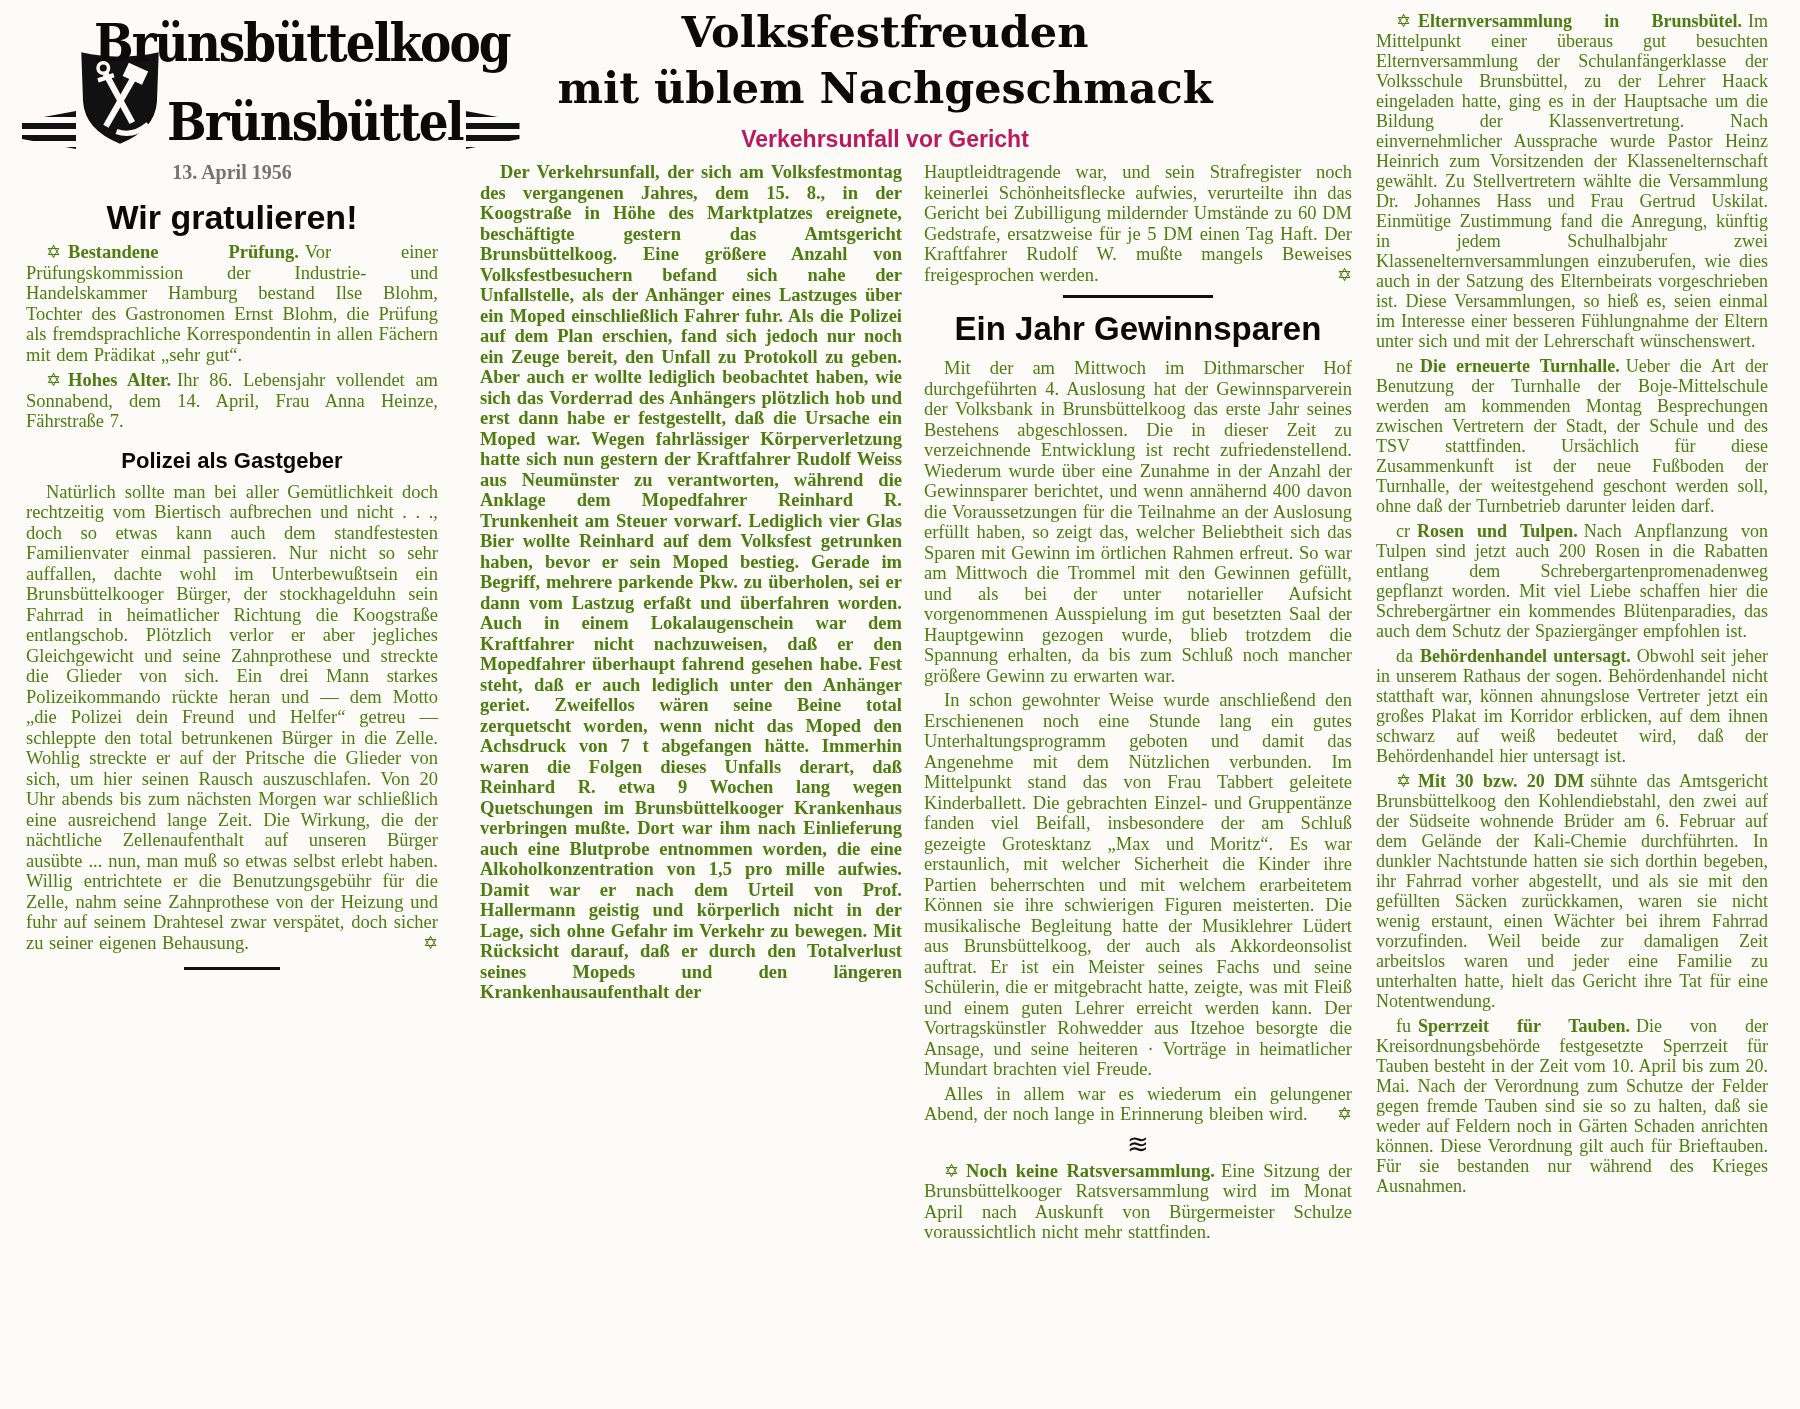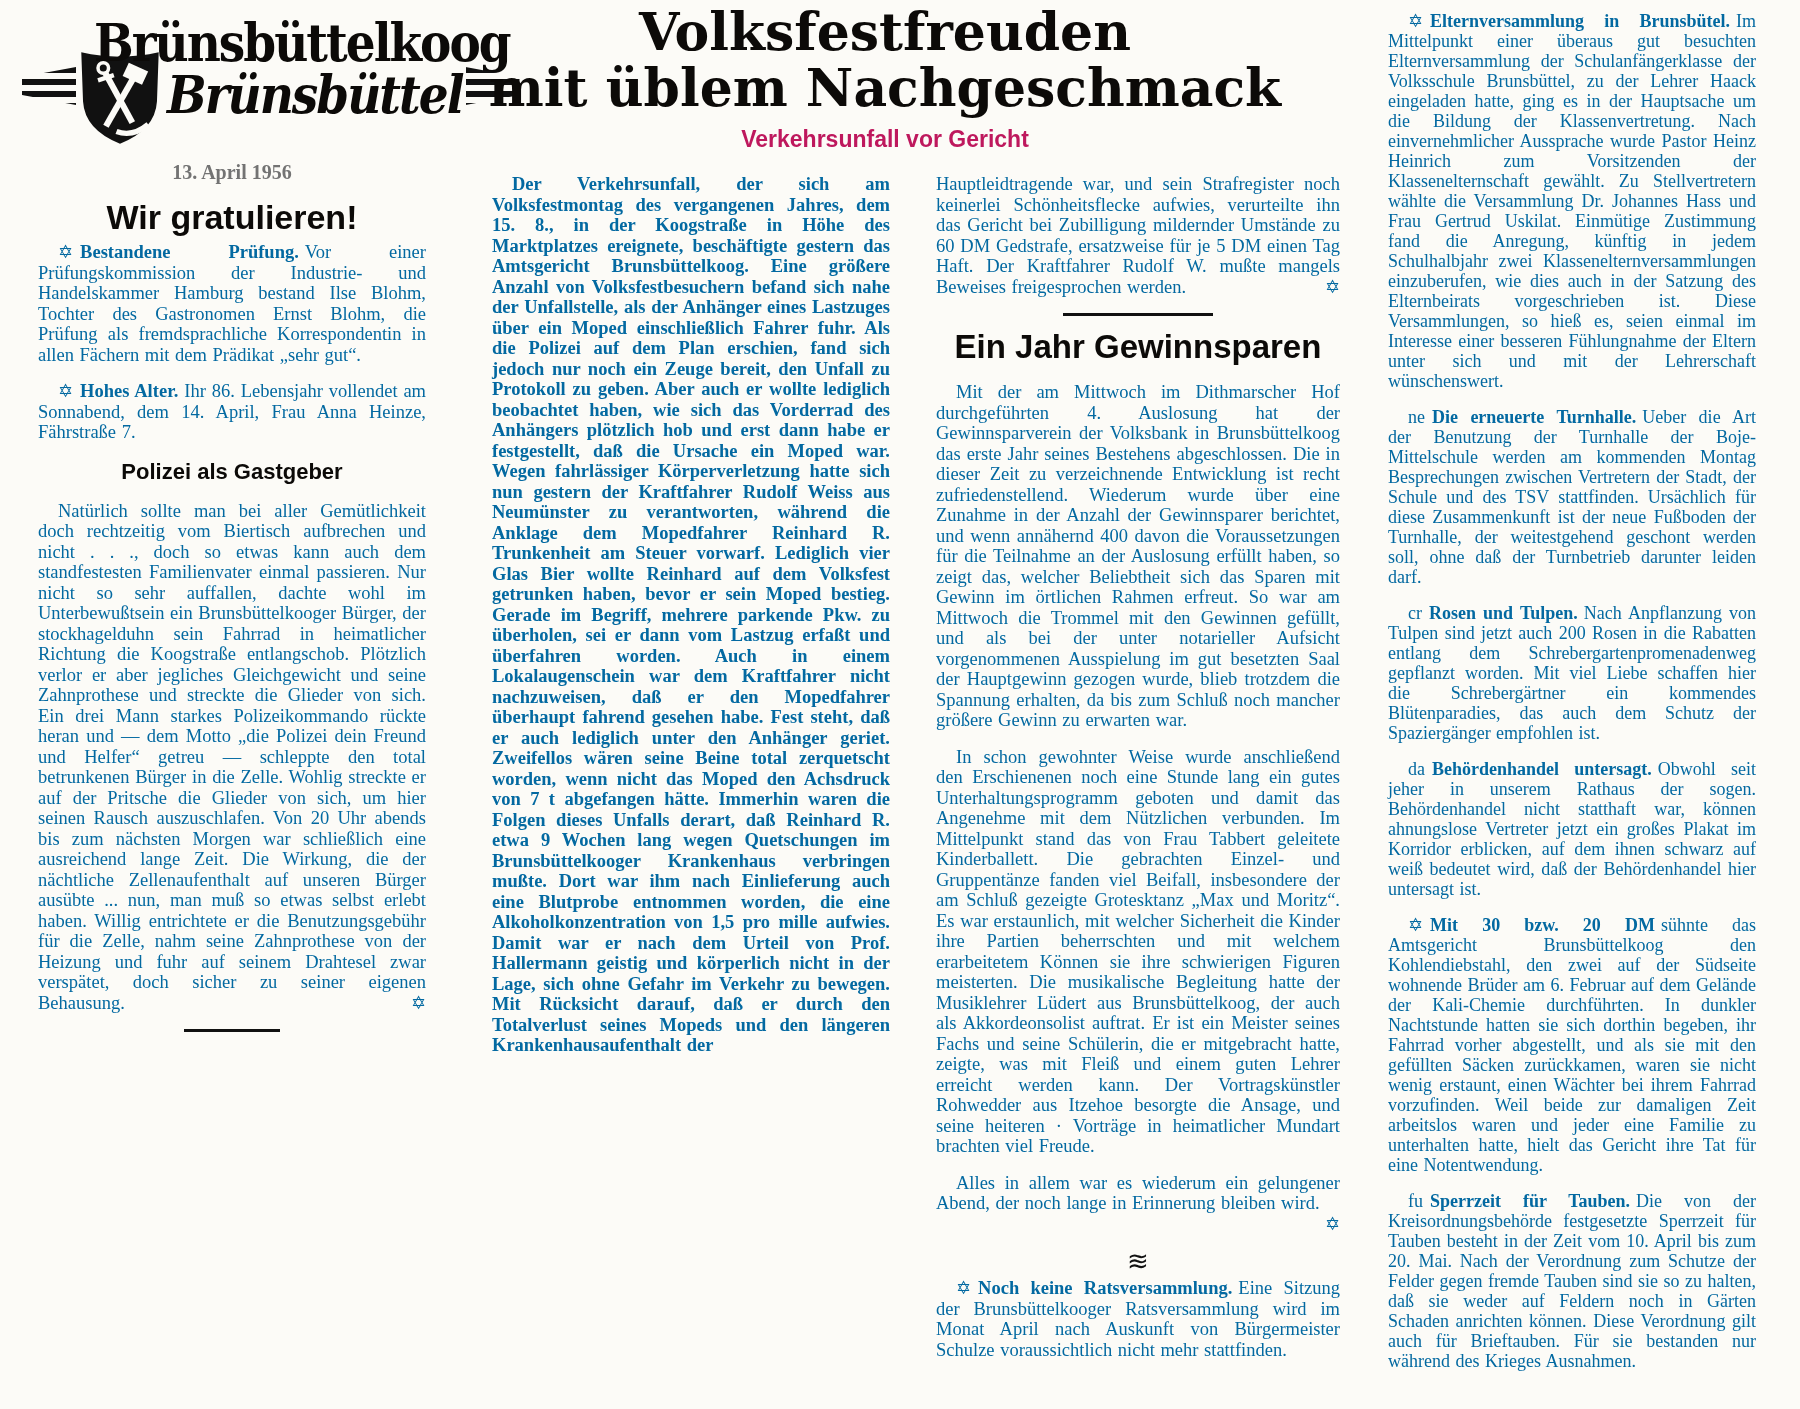--- a/index.html
+++ b/index.html
@@ -7,46 +7,46 @@
         color:#17140f;font-family:"Liberation Serif","DejaVu Serif",serif;}
 
   
   .col-left  {position:absolute;left:22px;  top:12px; width:420px;}
   .headline-block{position:absolute;left:478px;top:4px;width:814px;text-align:center;}
   .col-a     {position:absolute;left:476px; top:158px;width:430px;font-weight:bold;}
   .col-b     {position:absolute;left:920px; top:158px;width:436px;}
   .col-right {position:absolute;left:1372px;top:6px;  width:400px;}
 
   
-  p.body{font-size:18.5px;line-height:20.5px;text-align:justify;margin:16px;
-         word-spacing:1px;color:#0369a1;}
+  p.body{font-size:18.5px;line-height:20.5px;text-align:justify;margin:4px;
+         word-spacing:1px;color:#4d7c0f;}
   .col-right p.body{font-size:18px;line-height:20px;}
   p.indent{text-indent:20px;}
   p.item{margin-top:5px;text-indent:20px;}
   .star{font-family:"DejaVu Sans",sans-serif;font-size:18px;margin-right:7px;}
   .prefix{margin-right:7px;}
   b.lead{margin-right:6px;}
   .end-star{float:right;font-family:"DejaVu Sans",sans-serif;font-size:18px;margin-left:8px;}
 
   
   .sans-head{font-family:"Liberation Sans","DejaVu Sans",sans-serif;font-weight:bold;
              text-align:center;color:#0c0a08;margin:0;}
   h2.gratulieren{font-size:34px;margin:14px 0 4px 0;}
   h3.polizei{font-size:22px;margin:16px 0 8px 0;}
   h3.gewinn{font-size:33px;margin:12px 0 10px 0;}
   h1.main{font-family:"DejaVu Serif","Liberation Serif",serif;font-weight:bold;
-          font-size:52px;line-height:56px;margin:0;color:#0c0a08;}
+          font-size:43px;line-height:56px;margin:0;color:#0c0a08;}
   .subhead{font-family:"Liberation Sans","DejaVu Sans",sans-serif;font-weight:bold;
            font-size:23px;margin-top:10px;color:#be185d;}
 
   
   .mast-line1{font-family:"DejaVu Serif","Liberation Serif",serif;font-weight:bold;
               font-size:47px;letter-spacing:-2px;white-space:nowrap;
               transform:scaleY(1.12);transform-origin:top left;margin-left:72px;color:#0c0a08;}
-  .mast-row2{display:flex;align-items:flex-start;margin-top:0px;font-style:italic;}
+  .mast-row2{display:flex;align-items:flex-end;margin-top:0px;}
   .mast-line2{font-family:"DejaVu Serif","Liberation Serif",serif;font-weight:bold;
               font-size:47px;letter-spacing:-2px;white-space:nowrap;
               transform:scaleY(1.12);margin:0 3px;color:#0c0a08;}
   .shield{width:88px;height:102px;margin-top:-20px;flex:0 0 auto;}
   .wing{width:54px;height:38px;flex:0 0 auto;
         background:repeating-linear-gradient(to bottom,#111 0 6px,rgba(0,0,0,0) 6px 12px);}
   .wing-left {clip-path:polygon(0 26%,100% 0,100% 100%,0 74%);}
   .wing-right{clip-path:polygon(0 0,100% 26%,100% 74%,0 100%);}
   .mast-date{text-align:center;font-weight:bold;font-size:20px;margin-top:12px;color:#737373;}
 

